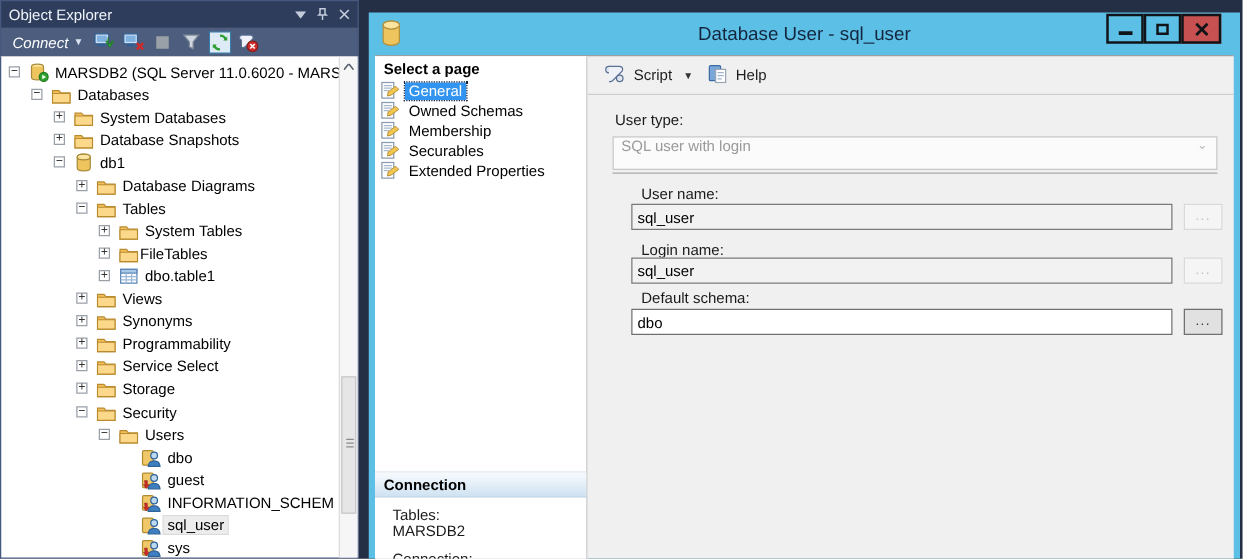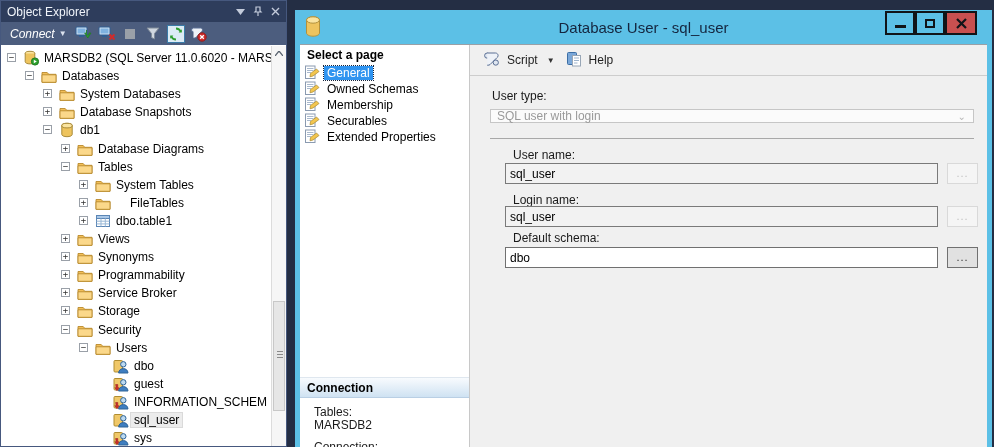--- a/index.html
+++ b/index.html
@@ -58,22 +58,22 @@
   .conn-line { position:absolute; left:14px; font-size:12px; color:#1a1a1a; white-space:nowrap; }
 
   
   #pane-main { position:absolute; left:170px; top:0; width:517px; height:403px; }
   #dlg-toolbar { position:absolute; left:0; top:0; width:517px; height:31px; border-bottom:1px solid #cdcdcd;
                  display:flex; align-items:center; padding-left:13px; gap:5px; color:#1e1e1e; }
   #dlg-toolbar .lbl { font-size:12px; padding:0 2px; }
   #dlg-toolbar .carat { font-size:8px; color:#333; margin:0 6px 0 2px; }
   #dlg-form { position:absolute; left:0; top:31px; width:517px; height:372px; }
   .fld-label { position:absolute; font-size:12px; color:#1a1a1a; }
-  .combo { position:absolute; left:20px; top:33px; width:484px; height:14px; background:#fbfbfb; border:1px solid #c6c6c6;
-           color:#9a9a9a; display:flex; align-items:center; padding:0 6px; }
+  .combo { position:absolute; left:20px; top:33px; width:484px; height:27px; background:#fbfbfb; border:1px solid #c6c6c6;
+           color:#9a9a9a; display:flex; padding:0 6px; }
   .combo .chev { position:absolute; right:7px; color:#b8b8b8; font-size:10px; }
   #form-sep { position:absolute; left:20px; top:62px; width:484px; height:1px; background:#a8a8a8; }
   .txt { position:absolute; left:35px; width:433px; height:21px; border:1px solid #7a7a7a; background:#f2f2f2;
          color:#000; font-size:12px; padding:0 4px; display:flex; align-items:center; }
   .txt.enabled { background:#fff; border-color:#707070; }
   .browse { position:absolute; left:477px; width:31px; height:21px; background:#f5f5f5; border:1px solid #d9d9d9;
             color:#c2c2c2; font-size:11px; display:flex; align-items:flex-end; justify-content:center; padding-bottom:4px; letter-spacing:1px; }
   .browse.enabled { background:#e1e1e1; border-color:#707070; color:#333; }
 </style>
 </head>
@@ -220,21 +220,21 @@
               <path d="M1 6.8h14v7.5H1z" fill="#fbd88a" stroke="#b98a2e" stroke-width=".9"></path>
             </svg></span>
           <span class="t-label" style="left: 112px;">System Tables</span>
         </div>
         <div class="tree-row" style="top: 148.8px;">
           <span class="expander" style="left: 78px;">+</span>
           <span class="t-icon" style="left: 94px;"><svg width="16" height="16">
               <path d="M1 4.5h5.2l1.6 1.8H15v8H1z" fill="#f2bf59" stroke="#b98a2e" stroke-width=".9"></path>
               <path d="M1 6.8h14v7.5H1z" fill="#fbd88a" stroke="#b98a2e" stroke-width=".9"></path>
             </svg></span>
-          <span class="t-label" style="left: 126px;">FileTables</span>
+          <span class="t-label" style="left: 108px;">FileTables</span>
         </div>
         <div class="tree-row" style="top: 166.9px;">
           <span class="expander" style="left: 78px;">+</span>
           <span class="t-icon" style="left: 94px;"><svg width="16" height="16">
               <rect x="1.5" y="2.5" width="13" height="11" fill="#fff" stroke="#5b86b5"></rect>
               <rect x="1.5" y="2.5" width="13" height="3" fill="#aac8e8" stroke="#5b86b5"></rect>
               <line x1="6" y1="5.5" x2="6" y2="13.5" stroke="#9ab8d6"></line>
               <line x1="10.3" y1="5.5" x2="10.3" y2="13.5" stroke="#9ab8d6"></line>
               <line x1="1.5" y1="8.2" x2="14.5" y2="8.2" stroke="#9ab8d6"></line>
               <line x1="1.5" y1="10.9" x2="14.5" y2="10.9" stroke="#9ab8d6"></line>
@@ -264,21 +264,21 @@
               <path d="M1 6.8h14v7.5H1z" fill="#fbd88a" stroke="#b98a2e" stroke-width=".9"></path>
             </svg></span>
           <span class="t-label" style="left: 94px;">Programmability</span>
         </div>
         <div class="tree-row" style="top: 239.3px;">
           <span class="expander" style="left: 60px;">+</span>
           <span class="t-icon" style="left: 76px;"><svg width="16" height="16">
               <path d="M1 4.5h5.2l1.6 1.8H15v8H1z" fill="#f2bf59" stroke="#b98a2e" stroke-width=".9"></path>
               <path d="M1 6.8h14v7.5H1z" fill="#fbd88a" stroke="#b98a2e" stroke-width=".9"></path>
             </svg></span>
-          <span class="t-label" style="left: 94px;">Service Broker</span>
+          <span class="t-label" style="left: 94px;">Service Select</span>
         </div>
         <div class="tree-row" style="top: 257.4px;">
           <span class="expander" style="left: 60px;">+</span>
           <span class="t-icon" style="left: 76px;"><svg width="16" height="16">
               <path d="M1 4.5h5.2l1.6 1.8H15v8H1z" fill="#f2bf59" stroke="#b98a2e" stroke-width=".9"></path>
               <path d="M1 6.8h14v7.5H1z" fill="#fbd88a" stroke="#b98a2e" stroke-width=".9"></path>
             </svg></span>
           <span class="t-label" style="left: 94px;">Storage</span>
         </div>
         <div class="tree-row" style="top: 275.5px;">

